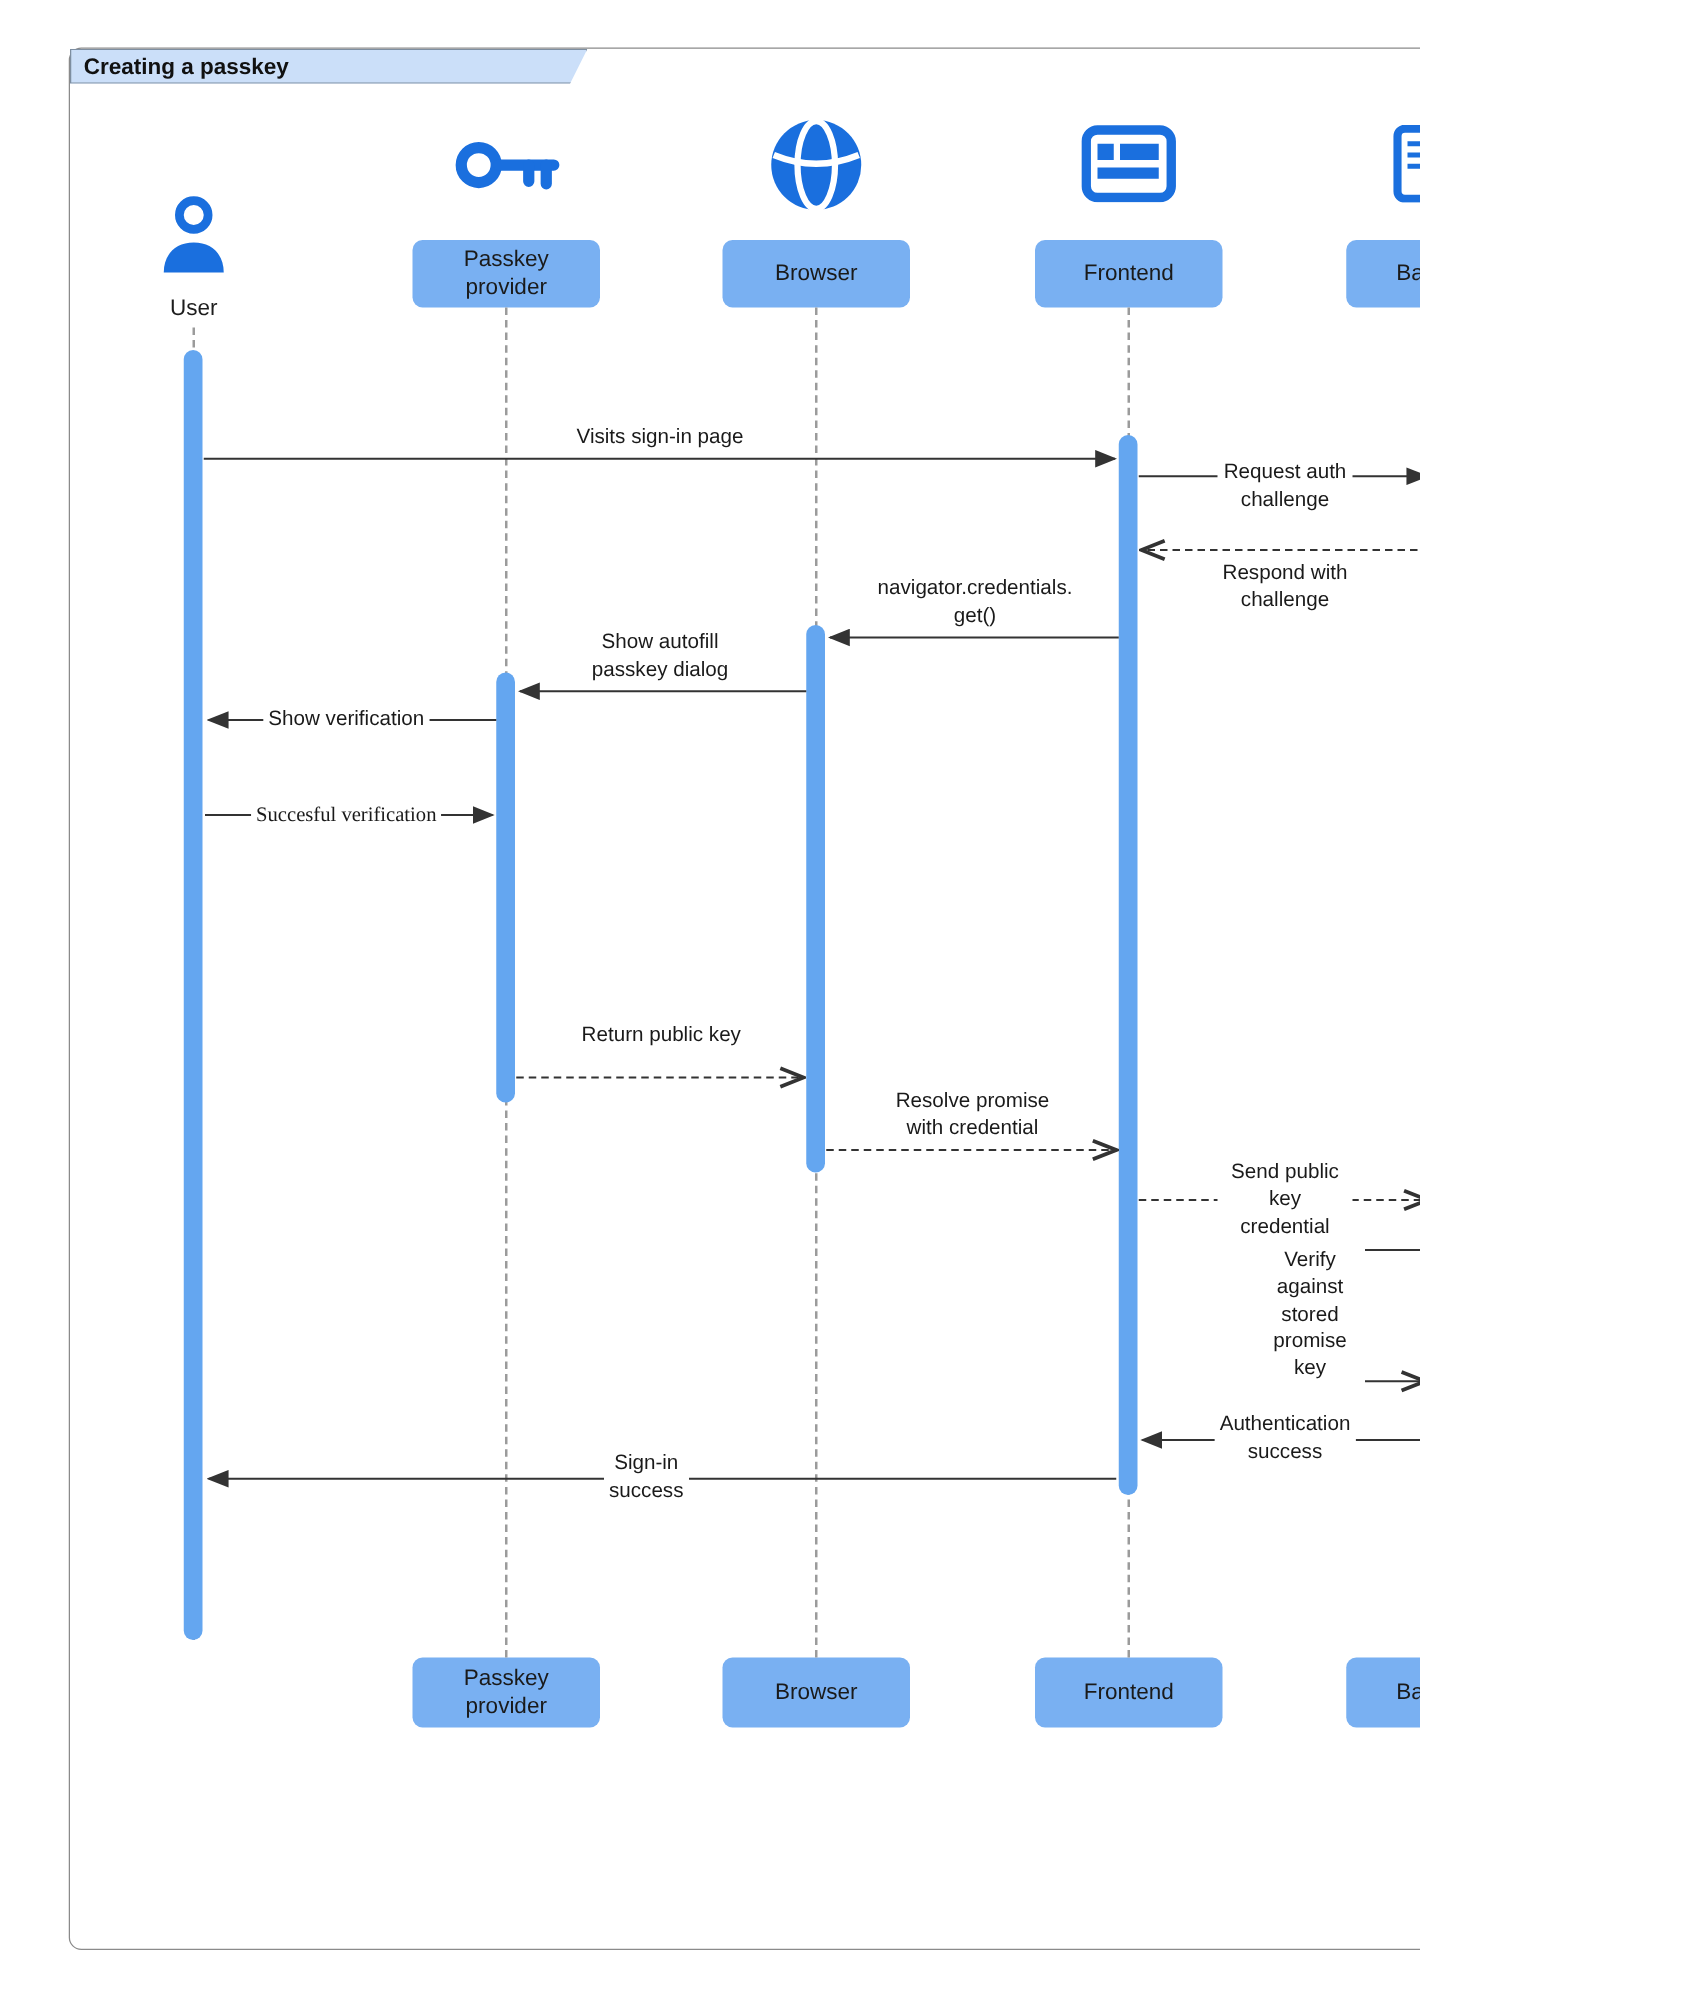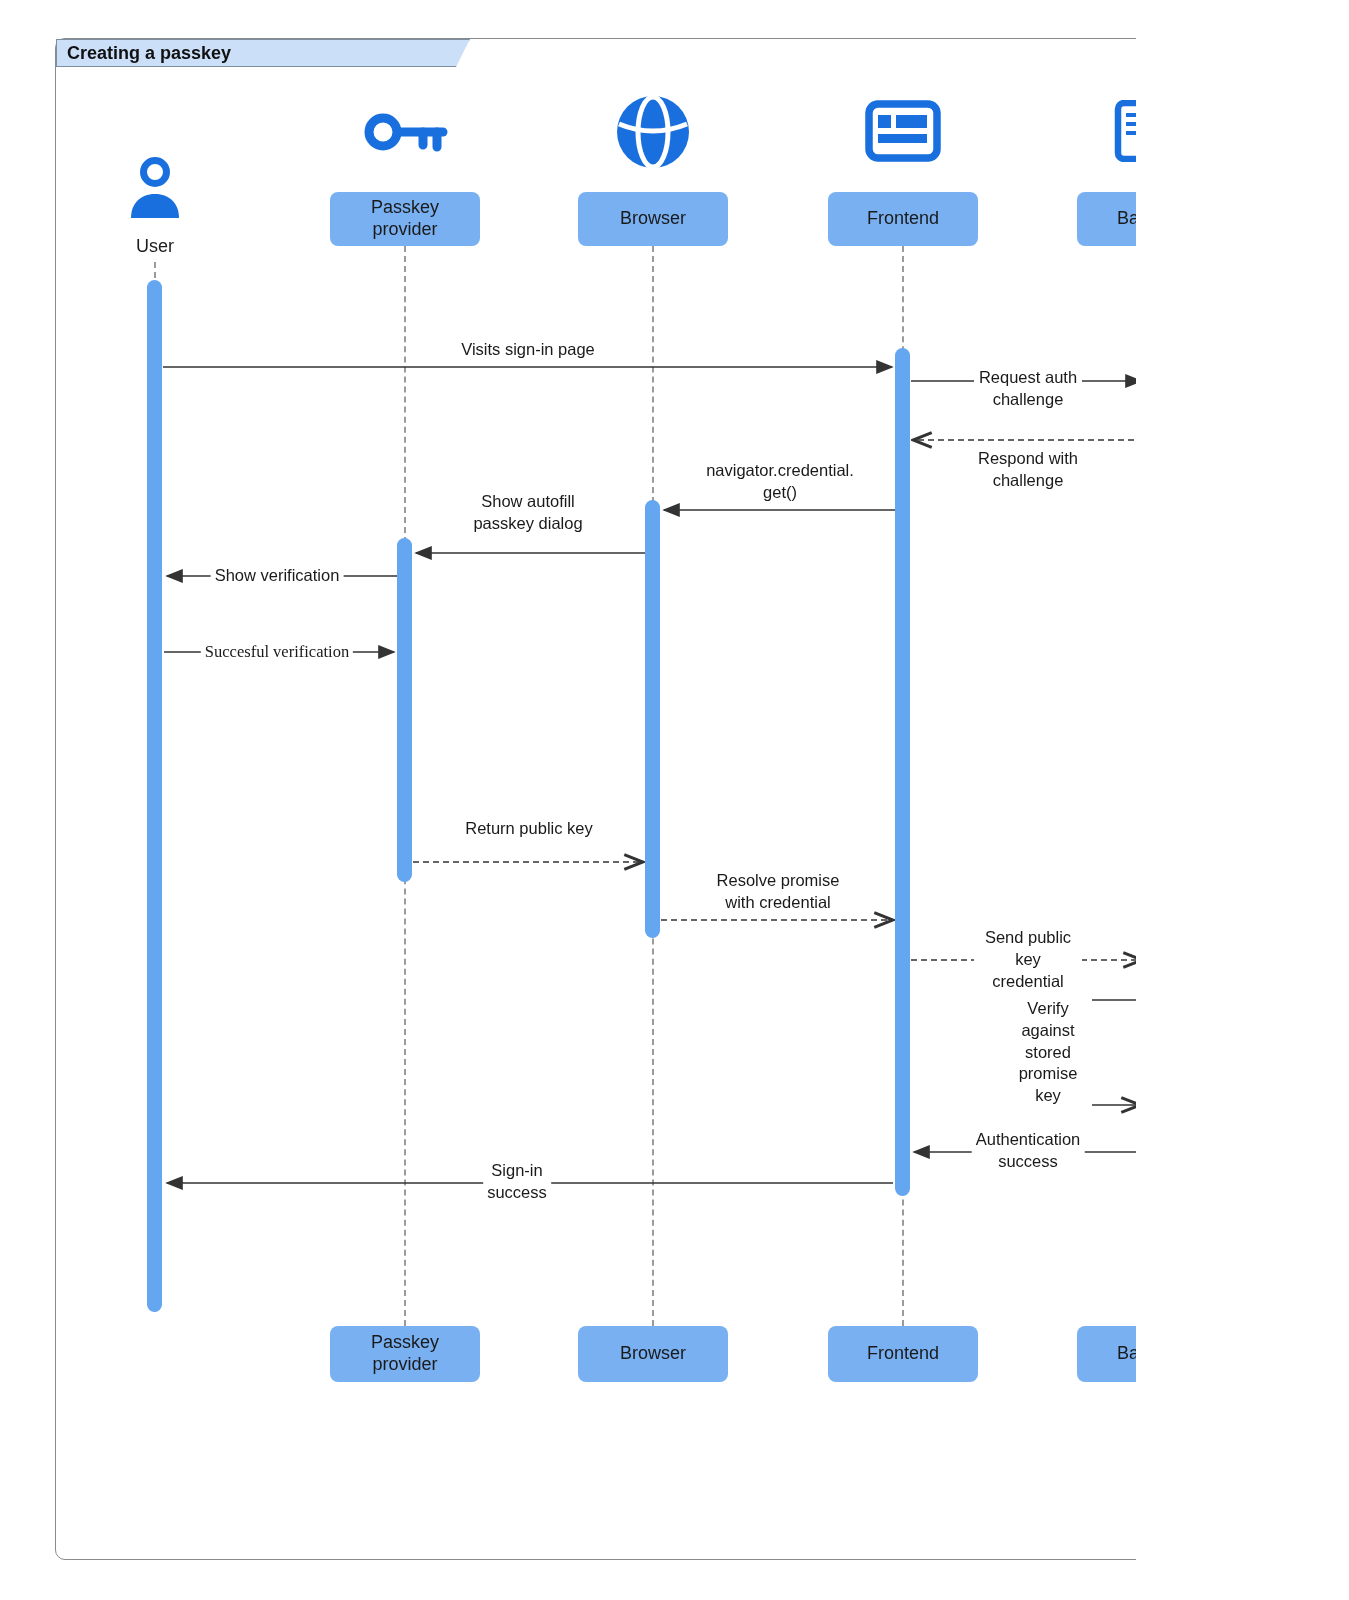--- a/index.html
+++ b/index.html
@@ -124,23 +124,23 @@
       <line x1="911" y1="960" x2="1141" y2="960" stroke-dasharray="6 4" marker-end="url(#mo)"></line>
       <path d="M1144 1000 H1050 Q1038 1000 1038 1012 V1093 Q1038 1105 1050 1105 H1139" marker-end="url(#mo)"></path>
       <line x1="1144" y1="1152" x2="914" y2="1152" marker-end="url(#mf)"></line>
       <line x1="893" y1="1183" x2="167" y2="1183" marker-end="url(#mf)"></line>
     </g>
   </svg>
 
   <div class="msg-label above" style="left:528px;top:361px;">Visits sign-in page</div>
   <div class="msg-label above" style="left:1028px;top:385px;margin-top:26px;">Request auth challenge</div>
   <div class="msg-label below" style="left:1028px;top:448px;">Respond with challenge</div>
-  <div class="msg-label above" style="left:780px;top:504px;">navigator.credential.
+  <div class="msg-label above" style="left:780px;top:504px;">navigator.credentials.
 get()</div>
-  <div class="msg-label above" style="left:528px;top:535px;">Show autofill
+  <div class="msg-label above" style="left:528px;top:547px;">Show autofill
 passkey dialog</div>
   <div class="msg-label online" style="left:277px;top:576px;">Show verification</div>
   <div class="msg-label online" style="left:277px;top:652px;font-family:Liberation Serif, serif;">Succesful verification</div>
   <div class="msg-label online" style="left:529px;top:829px;">Return public key</div>
   <div class="msg-label above" style="left:778px;top:914px;text-align:center;">Resolve promise
 with credential</div>
   <div class="msg-label online" style="left:1028px;top:960px;">Send public key
 credential</div>
   <div class="msg-label online" style="left:1048px;top:1052px;">Verify against
 stored promise key</div>

